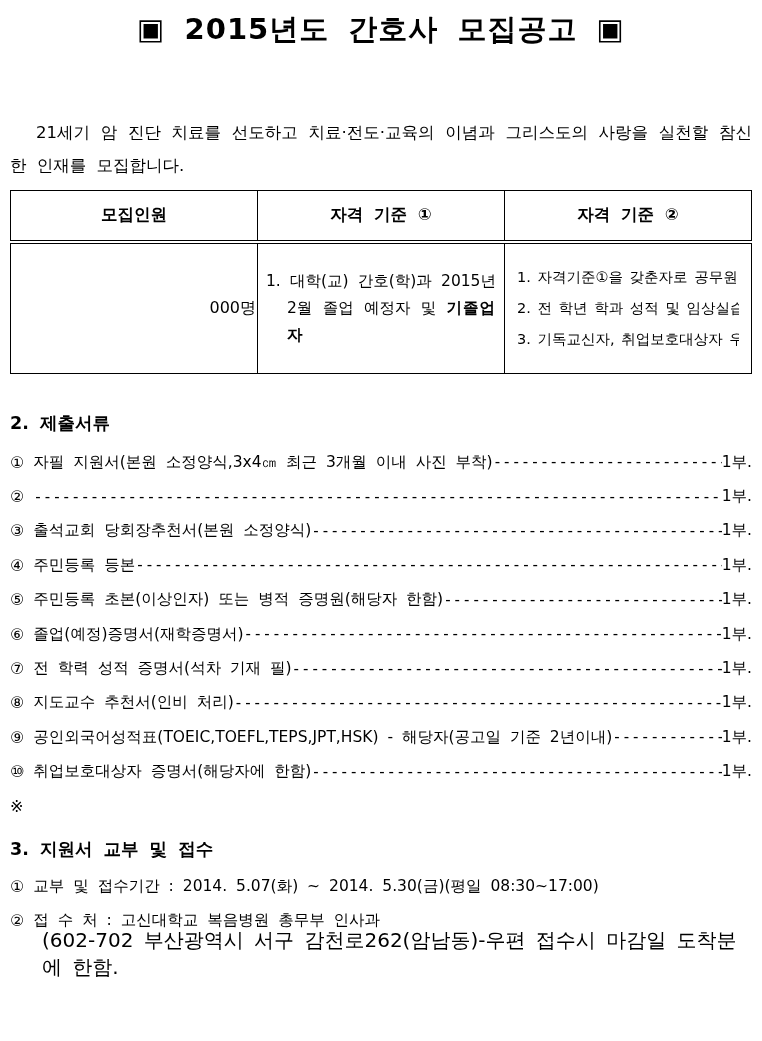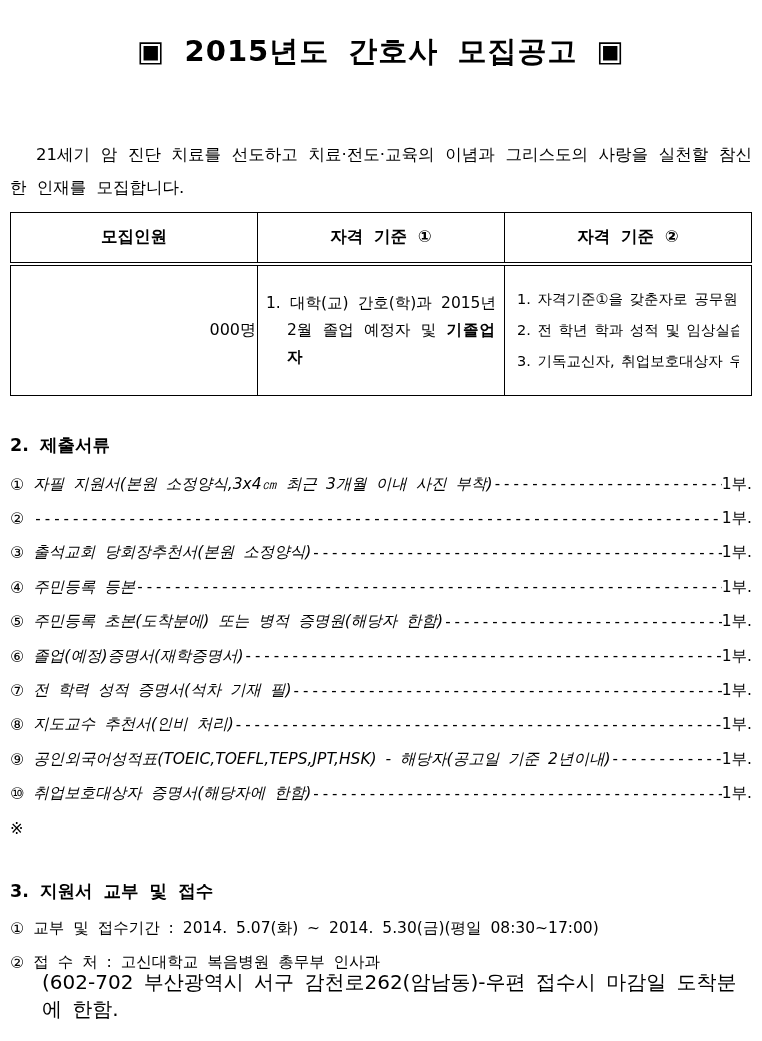--- a/index.html
+++ b/index.html
@@ -13,21 +13,21 @@
   }
   .page {
     width: 762px;
     height: 1041px;
     box-sizing: border-box;
     padding: 0 10px;
   }
   
   .title {
     margin: 0;
-    padding-top: 32px;
+    padding-top: 10px;
     text-align: center;
     font-size: 29px;
     font-weight: bold;
     letter-spacing: 1px;
     word-spacing: 8px;
     line-height: 38px;
   }
   
   .intro {
     margin: 68px 0 0 0;
@@ -40,21 +40,21 @@
   
   .sec-heading {
     margin: 0;
     font-size: 17.5px;
     font-weight: bold;
     word-spacing: 5px;
     line-height: 24px;
   }
   .sec1-heading { margin-top: 33px; }
   .sec2-heading { margin-top: 37px; }
-  .sec3-heading { margin-top: 34px; }
+  .sec3-heading { margin-top: 14px; }
   
   table.elig {
     margin-top: 8px;
     width: 742px;
     border-collapse: collapse;
     table-layout: fixed;
   }
   table.elig th, table.elig td {
     border: 1px solid #000;
     box-sizing: border-box;
@@ -110,21 +110,20 @@
     word-spacing: 4px;
   }
   .doc-line .marker {
     flex: 0 0 auto;
     margin-right: 9px;
     font-size: 16px;
   }
   .doc-line .label {
     flex: 0 0 auto;
     white-space: nowrap;
-    font-style: italic;
   }
   .doc-line .dash-fill {
     flex: 1 1 0;
     min-width: 0;
     overflow: hidden;
     white-space: nowrap;
     letter-spacing: 4px;
     font-size: 15px;
     margin-left: 2px;
   }
@@ -205,21 +204,21 @@
       <span class="suffix">1부.</span>
     </div>
     <div class="doc-line">
       <span class="marker">④</span>
       <span class="label">주민등록 등본</span>
       <span class="dash-fill">------------------------------------------------------------------------------------------------------------------------------------------------------</span>
       <span class="suffix">1부.</span>
     </div>
     <div class="doc-line">
       <span class="marker">⑤</span>
-      <span class="label">주민등록 초본(도착분에) 또는 병적 증명원(해당자 한함)</span>
+      <span class="label">주민등록 초본(이상인자) 또는 병적 증명원(해당자 한함)</span>
       <span class="dash-fill">------------------------------------------------------------------------------------------------------------------------------------------------------</span>
       <span class="suffix">1부.</span>
     </div>
     <div class="doc-line">
       <span class="marker">⑥</span>
       <span class="label">졸업(예정)증명서(재학증명서)</span>
       <span class="dash-fill">------------------------------------------------------------------------------------------------------------------------------------------------------</span>
       <span class="suffix">1부.</span>
     </div>
     <div class="doc-line">

